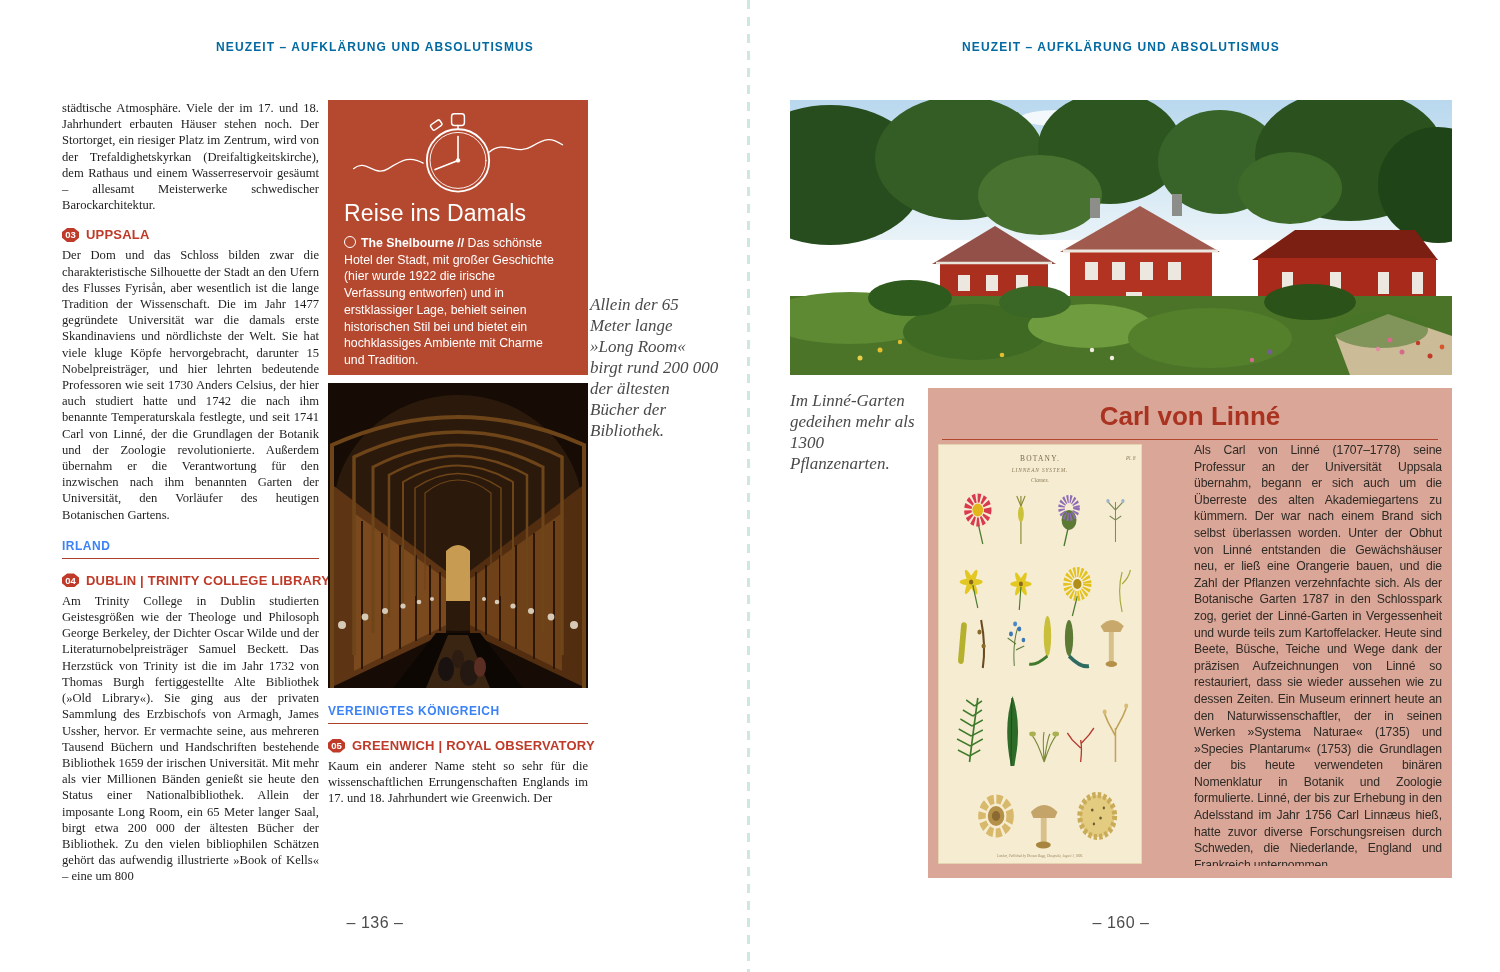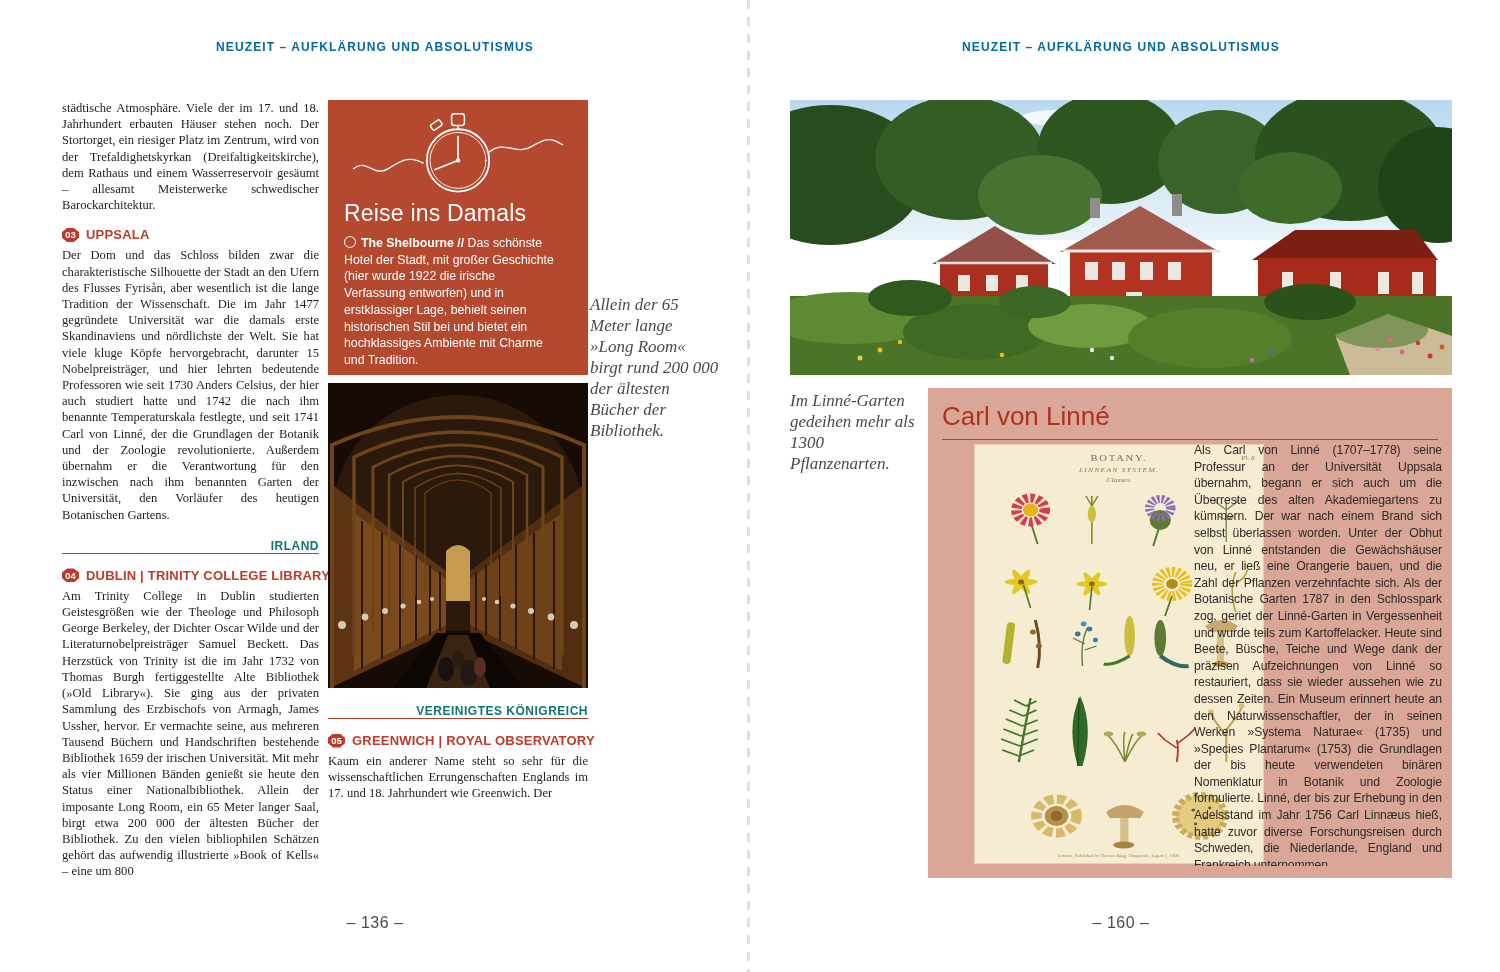--- a/index.html
+++ b/index.html
@@ -24,22 +24,22 @@
 
   p.body { font-family:"Liberation Serif", serif; font-size:12.6px; line-height:16.2px; text-align:justify; color:#1e1e1e; }
   .mt { margin-top:13px; }
 
   .sec-head { display:flex; align-items:center; gap:7px; margin:14px 0 5px 0; }
   .badge { flex:0 0 auto; width:17px; height:14px; background:#bf3a28; color:#fff; font-size:9.5px; font-weight:700;
     display:flex; align-items:center; justify-content:center;
     clip-path:polygon(30% 0,70% 0,100% 30%,100% 70%,70% 100%,30% 100%,0 70%,0 30%); }
   .sec-title { color:#bf3a28; font-size:13px; font-weight:700; letter-spacing:.2px; white-space:nowrap; }
 
-  .country-divider { border-bottom:1.5px solid #ad4029; margin:16px 0 6px 0;
-    text-align:right; font-size:12px; font-weight:600; letter-spacing:.5px; color:#0f766e; }
+  .country-divider { border-bottom:1.5px solid #ad4029; padding-bottom:5px; margin:16px 0 6px 0;
+    font-size:12px; font-weight:600; letter-spacing:.5px; color:#3b82f6; }
 
   
   .infobox { width:260px; height:275px; background:#b5492f; color:#fff; padding:10px 32px 12px 16px; }
   .infobox svg { display:block; width:228px; height:88px; margin:0 auto; }
   .infobox-title { font-size:23px; font-weight:400; letter-spacing:.2px; margin-top:2px; }
   .infobox-text { font-size:12.3px; line-height:16.7px; margin-top:8px; }
   .ring { display:inline-block; width:12px; height:12px; border:1.6px solid #fff; border-radius:50%; margin-right:5px; vertical-align:-1px; }
   .infobox-url { font-size:12.3px; text-align:right; margin-top:18px; }
 
   
@@ -47,23 +47,23 @@
   .library-fig { width:260px; height:305px; margin-top:8px; }
   .garden-fig { position:absolute; left:790px; top:100px; width:662px; height:275px; }
   figure svg { display:block; width:100%; height:100%; }
 
   .margin-caption { position:absolute; font-family:"Liberation Serif", serif; font-style:italic; font-size:17px; line-height:21px; color:#4a4a4a; }
   .cap-left  { left:590px; top:294px; width:130px; }
   .cap-right { left:790px; top:390px; width:125px; }
 
   
   .feature { position:absolute; left:928px; top:388px; width:524px; height:490px; background:#d9a697; overflow:hidden; }
-  .feature-title { color:#a93220; font-size:26px; font-weight:400; padding:13px 14px 0 14px; }
+  .feature-title { color:#a93220; font-size:26px; font-weight:700; padding:13px 14px 0 14px;text-align:center; }
   .feature-rule { height:1px; background:#b2452e; margin:7px 14px 0 14px; }
-  .plate { position:absolute; left:10px; top:56px; width:290px; height:420px;margin-left:36px; }
+  .plate { position:absolute; left:10px; top:56px; width:204px; height:420px; }
   .plate svg { width:100%; height:100%; display:block; }
   .feature-text { position:absolute; left:266px; top:54px; width:248px; height:424px; font-size:12.2px; line-height:16.6px;
     letter-spacing:-0.1px; text-align:justify; color:#2e2a26; overflow:hidden; }
 </style>
 </head>
 <body>
 
 <div class="center-divider"></div>
 
 <div class="running-head head-left">NEUZEIT – AUFKLÄRUNG UND ABSOLUTISMUS</div>

